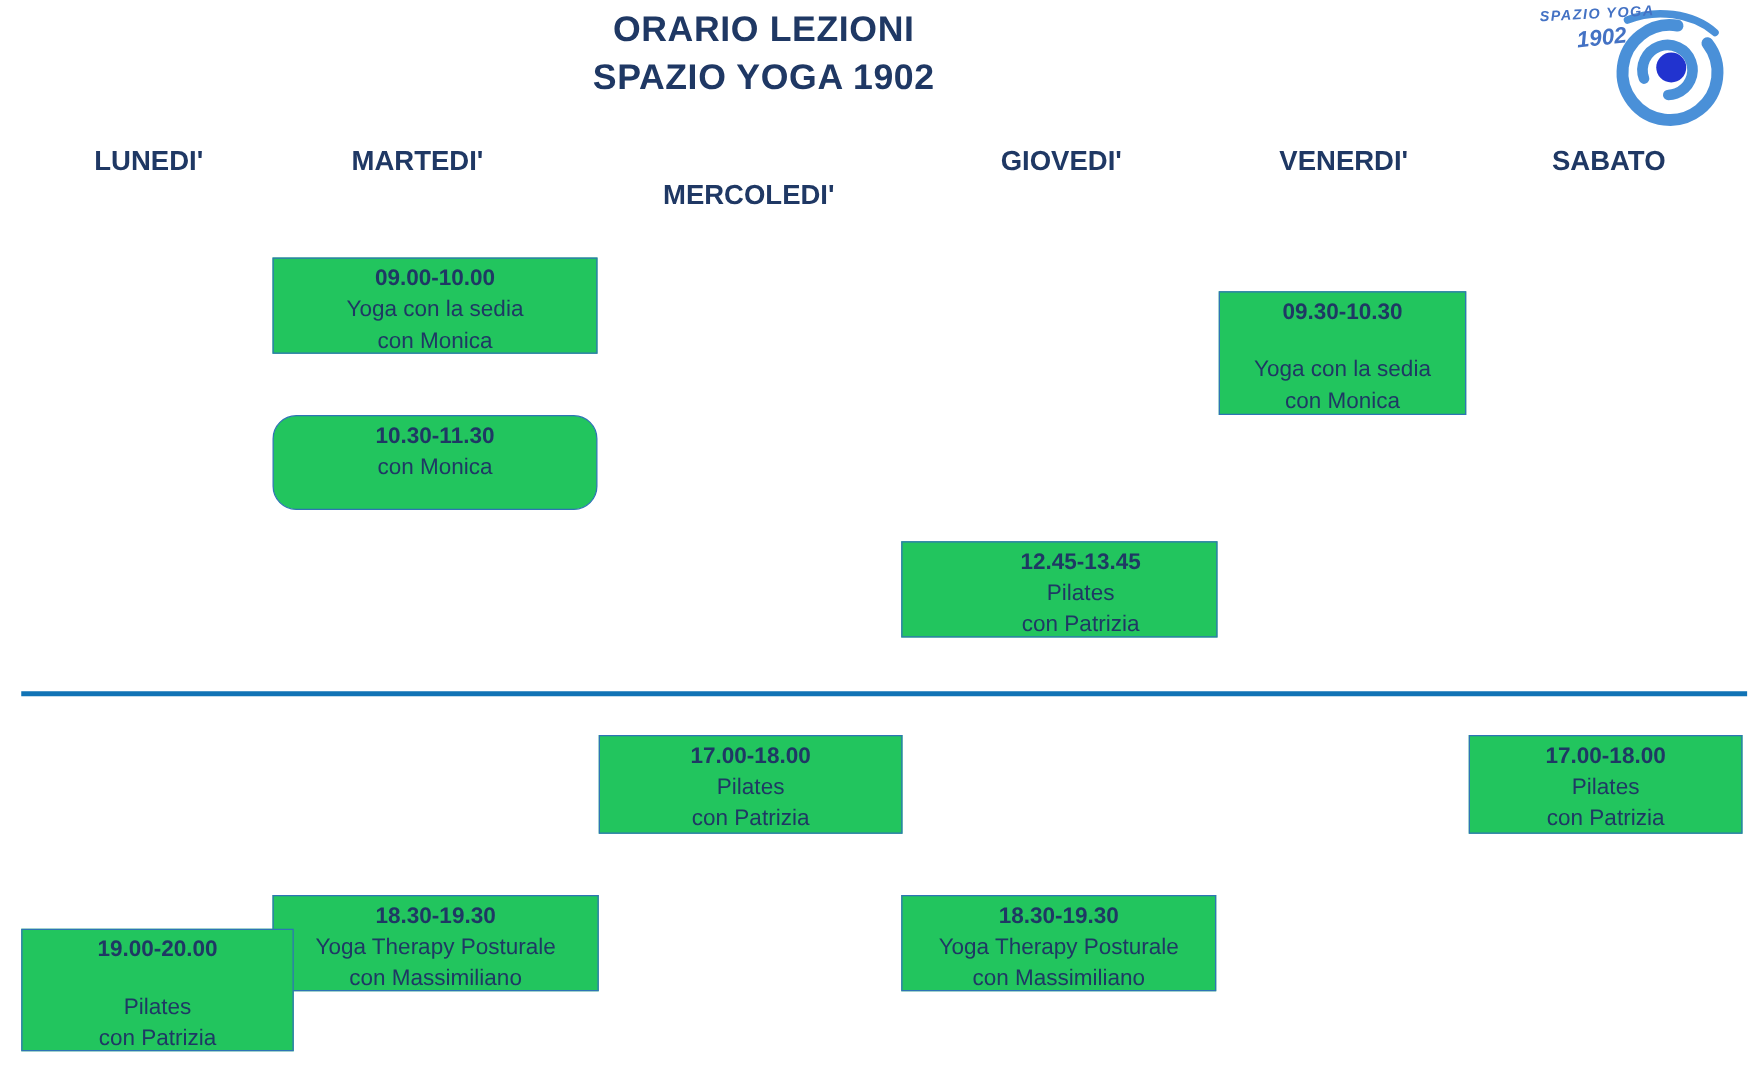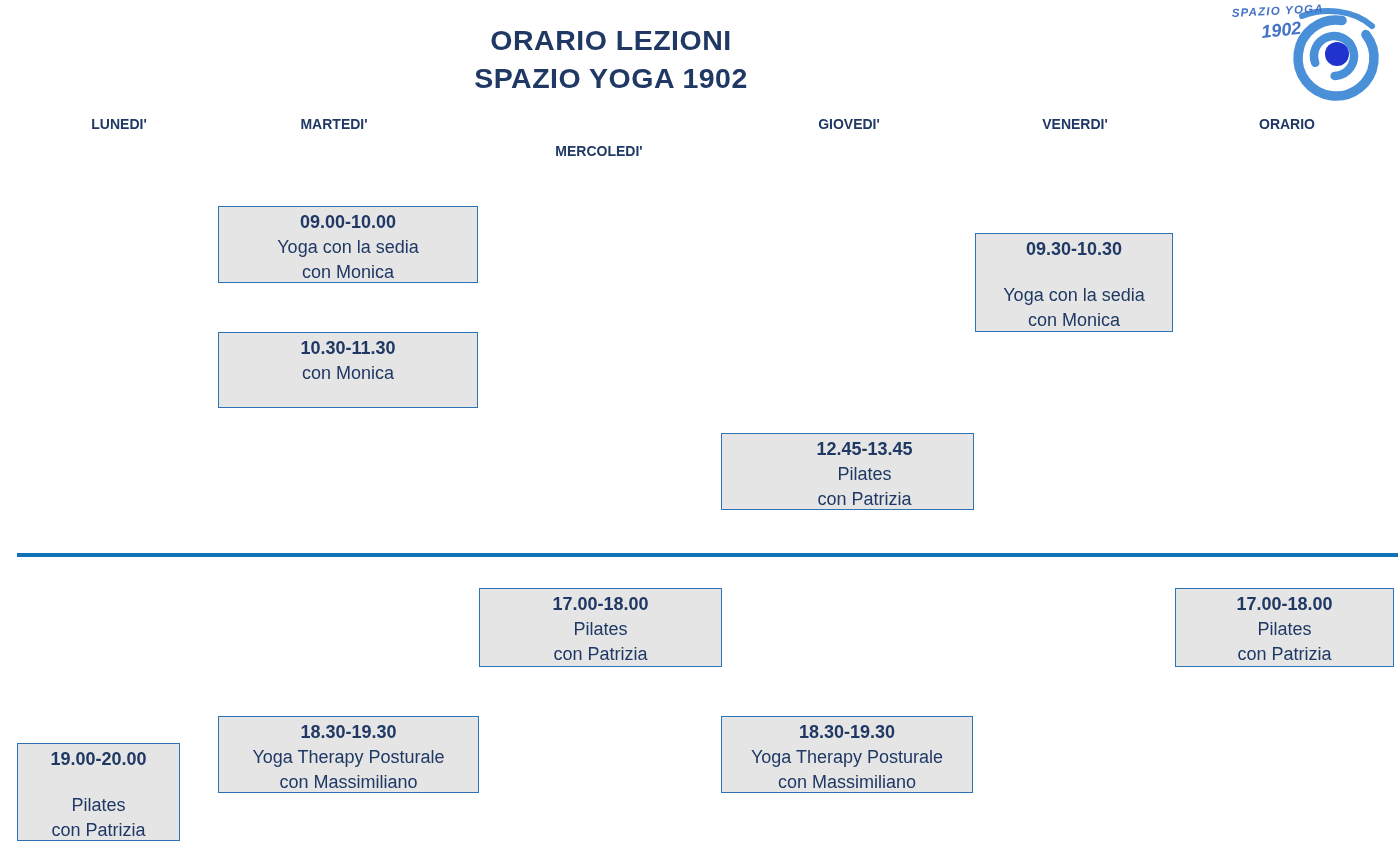--- a/index.html
+++ b/index.html
@@ -15,64 +15,64 @@
   html,body{background:#fff;}
   body{font-family:"Liberation Sans","DejaVu Sans",sans-serif;}
   .canvas{
     position:relative;
     width:1398px;height:860px;
     background:var(--page-bg);
     color:var(--text-navy);
     overflow:hidden;
   }
   .title{
-    position:absolute;left:0;top:21px;width:1194px;
+    position:absolute;left:0;top:5px;width:1194px;
     text-align:center;
     font-weight:bold;
     font-size:28.5px;
     line-height:38px;
     letter-spacing:0.5px;
     color:var(--text-navy);
     padding-left:28px;
   }
   .day-header{
     position:absolute;top:116px;
     transform:translateX(-50%);
     font-weight:bold;
-    font-size:14px;
+    font-size:22px;
     white-space:nowrap;
     color:var(--text-navy);
   }
   .dh-lun{left:119px;}
   .dh-mar{left:334px;}
   .dh-mer{left:599px;margin-top:27px;}
   .dh-gio{left:849px;}
   .dh-ven{left:1075px;}
   .dh-sab{left:1287px;}
   .class-box{
     position:absolute;
     border:1.6px solid var(--box-border);
-    background:#e5e5e5;
+    background:#22c55e;
     text-align:center;
     font-size:18px;
     line-height:25px;
     padding-top:3px;
     color:var(--text-navy);
   }
   .class-box .time{font-weight:bold;}
   .class-box .spacer{height:21px;}
   #box-tue-0900{left:218px;top:206px;width:260px;height:77px;}
-  #box-tue-1030{left:218px;top:332px;width:260px;height:76px;}
+  #box-tue-1030{left:218px;top:332px;width:260px;height:76px;border-radius:19px;}
   #box-tue-1830{left:218px;top:716px;width:261px;height:77px;}
   #box-wed-1700{left:479px;top:588px;width:243px;height:79px;}
   #box-thu-1245{left:721px;top:433px;width:253px;height:77px;padding-left:34px;}
   #box-thu-1830{left:721px;top:716px;width:252px;height:77px;}
   #box-fri-0930{left:975px;top:233px;width:198px;height:99px;}
   #box-sat-1700{left:1175px;top:588px;width:219px;height:79px;}
-  #box-mon-1900{left:17px;top:743px;width:163px;height:98px;}
+  #box-mon-1900{left:17px;top:743px;width:218px;height:98px;}
   .divider{
     position:absolute;left:17px;top:553px;
     width:1381px;height:4px;
     background:var(--divider-blue);
   }
   .logo{position:absolute;top:0;right:2px;}
   .logo text{font-family:"Liberation Sans","DejaVu Sans",sans-serif;}
   .logo-brand{font-size:11.5px;letter-spacing:1.2px;font-style:italic;font-weight:bold;fill:var(--logo-text);}
   .logo-year{font-size:18px;font-style:italic;font-weight:bold;fill:var(--logo-text);}
 </style>
@@ -95,21 +95,21 @@
     </g>
     <text class="logo-brand" x="14" y="17" transform="rotate(-3 14 17)">SPAZIO YOGA</text>
     <text class="logo-year" x="44" y="38" transform="rotate(-6 44 38)">1902</text>
   </svg>
 
   <div class="day-header dh-lun">LUNEDI'</div>
   <div class="day-header dh-mar">MARTEDI'</div>
   <div class="day-header dh-mer">MERCOLEDI'</div>
   <div class="day-header dh-gio">GIOVEDI'</div>
   <div class="day-header dh-ven">VENERDI'</div>
-  <div class="day-header dh-sab">ORARIO</div>
+  <div class="day-header dh-sab">SABATO</div>
 
   <div class="class-box" id="box-tue-0900">
     <div class="time">09.00-10.00</div>
     <div class="name">Yoga con la sedia</div>
     <div class="teacher">con Monica</div>
   </div>
 
   <div class="class-box" id="box-fri-0930">
     <div class="time">09.30-10.30</div>
     <div class="spacer"></div>

